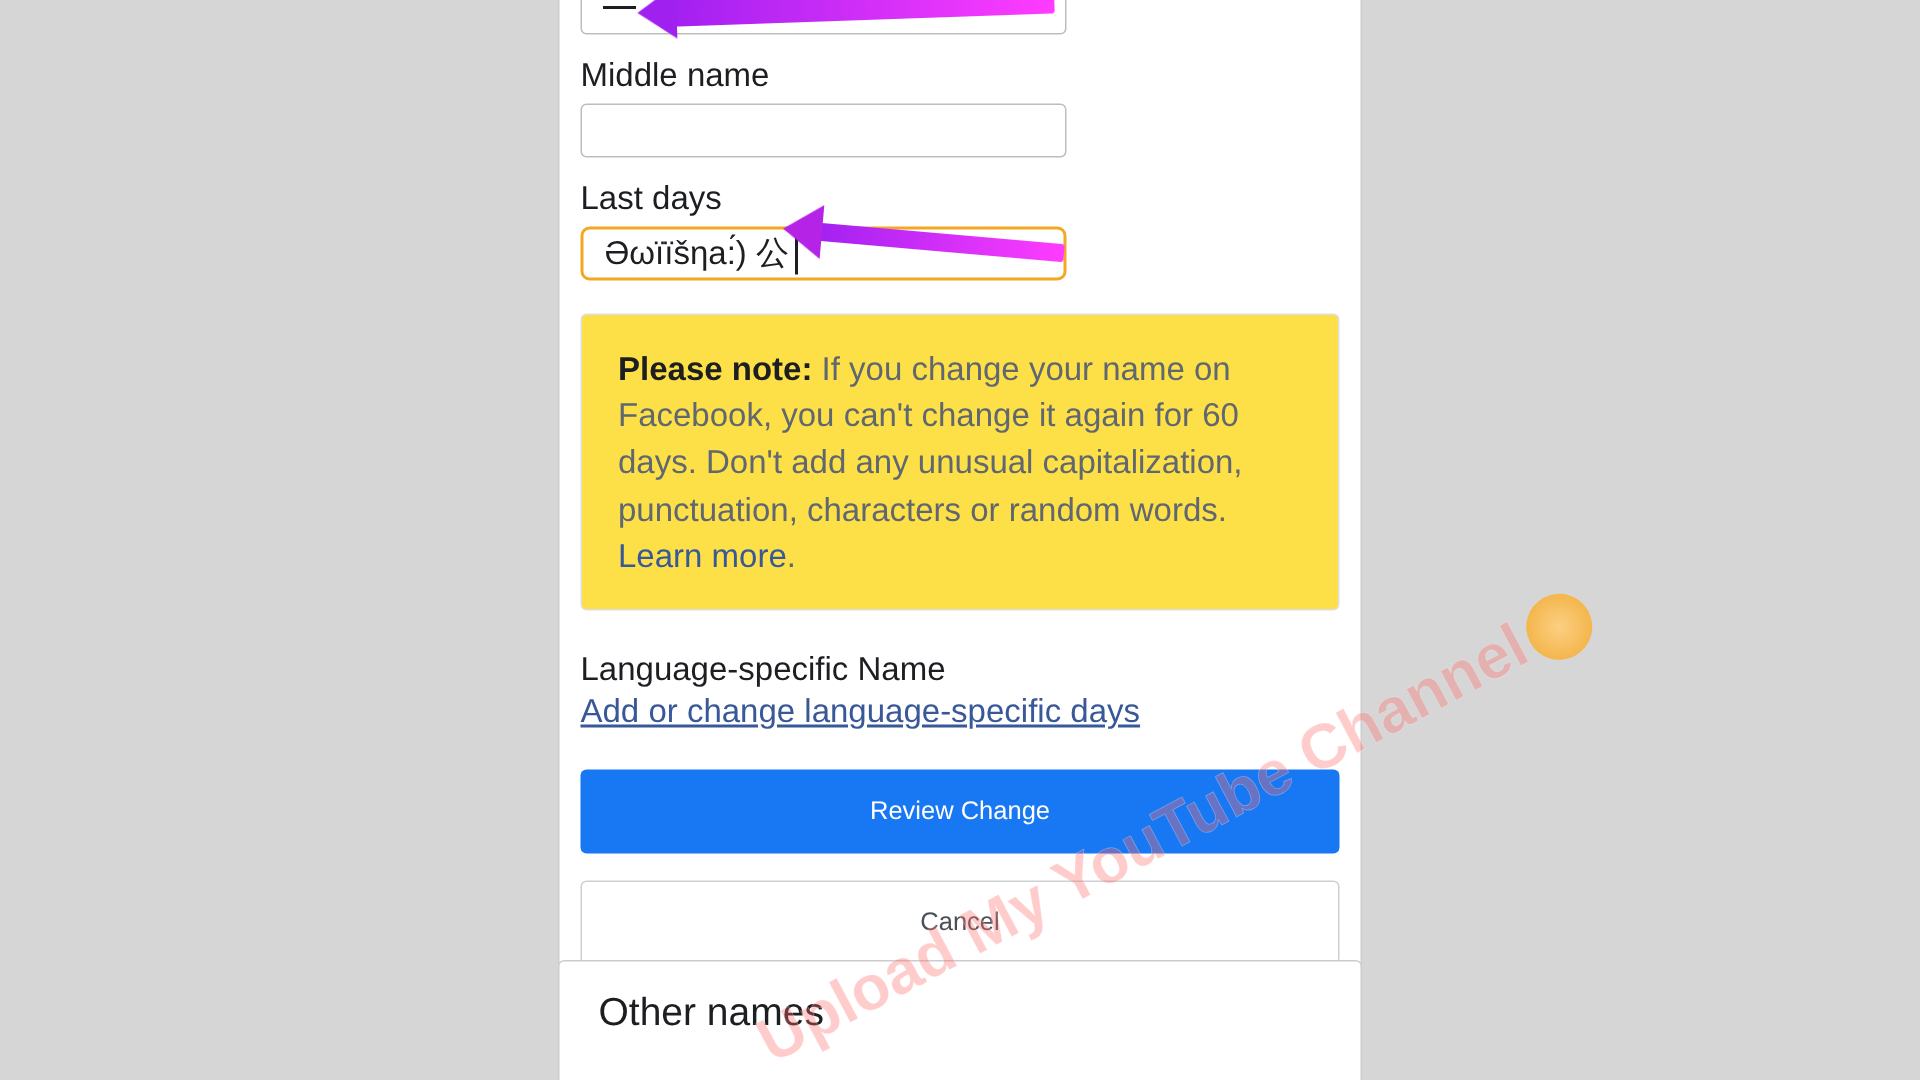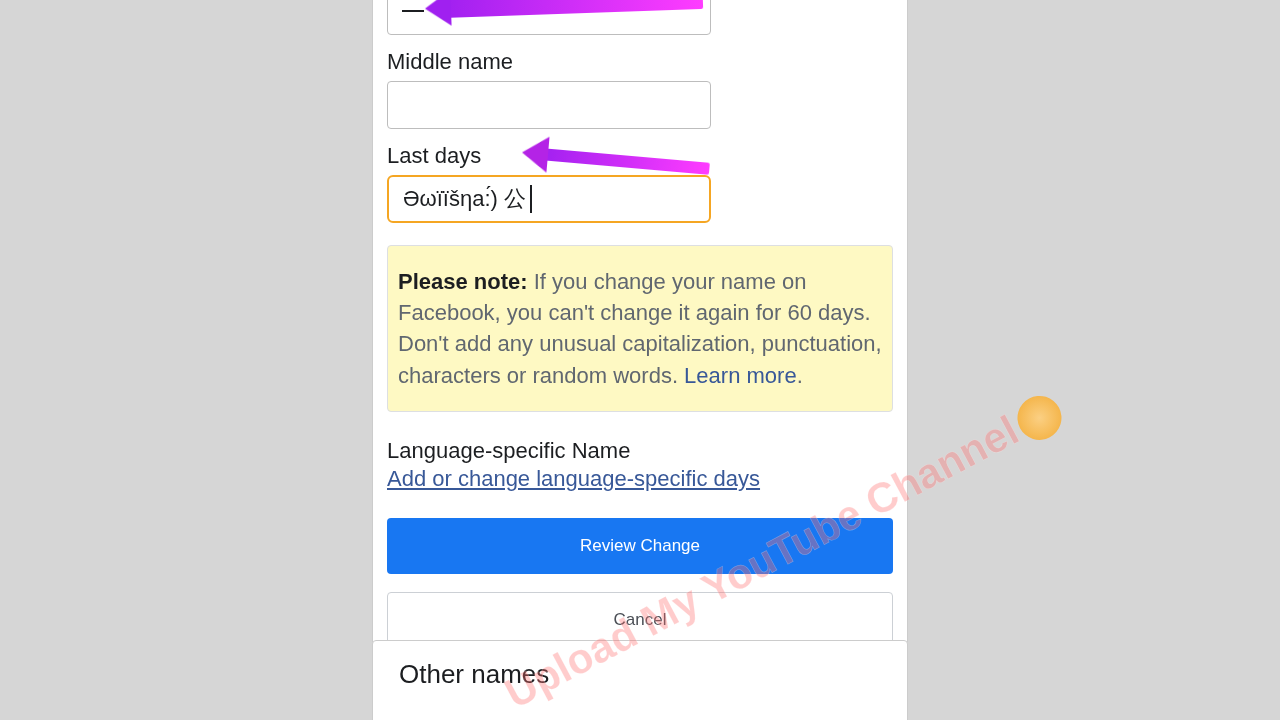--- a/index.html
+++ b/index.html
@@ -22,21 +22,21 @@
     padding: 0 14px 14px 14px;
   }
   .field-label {
     font-size: 22px;
     color: #1c1e21;
     margin-top: 14px;
     margin-bottom: 6px;
   }
   .text-input {
     width: 324px;
-    height: 48px;
+    height: 36px;
     border: 1px solid #bdbdbd;
     border-radius: 4px;
     background: #fff;
     font-size: 22px;
     padding: 0 14px;
     color: #1c1e21;
     display: flex;
     align-items: center;
     position: relative;
   }
@@ -50,23 +50,23 @@
     border: 2px solid #f5a623;
     border-radius: 6px;
   }
   .caret {
     width: 2px; height: 28px; background:#1c1e21;
     display:inline-block; margin-left:4px;
   }
   .note-box {
     margin-top: 22px;
     border: 1px solid #dddfe2;
-    background: #fef9c3;
-    border-radius: 4px;
-    padding: 20px 10px;
+    background: #fde047;
+    border-radius: 4px;
+    padding: 20px 24px;
     font-size: 22px;
     line-height: 1.42;
     color: #606770;
   }
   .note-box strong { color:#1c1e21; font-weight:600; }
   .note-box a { color:#385898; text-decoration:none; }
   .lang-title {
     font-size: 22px;
     color: #1c1e21;
     margin-top: 26px;

